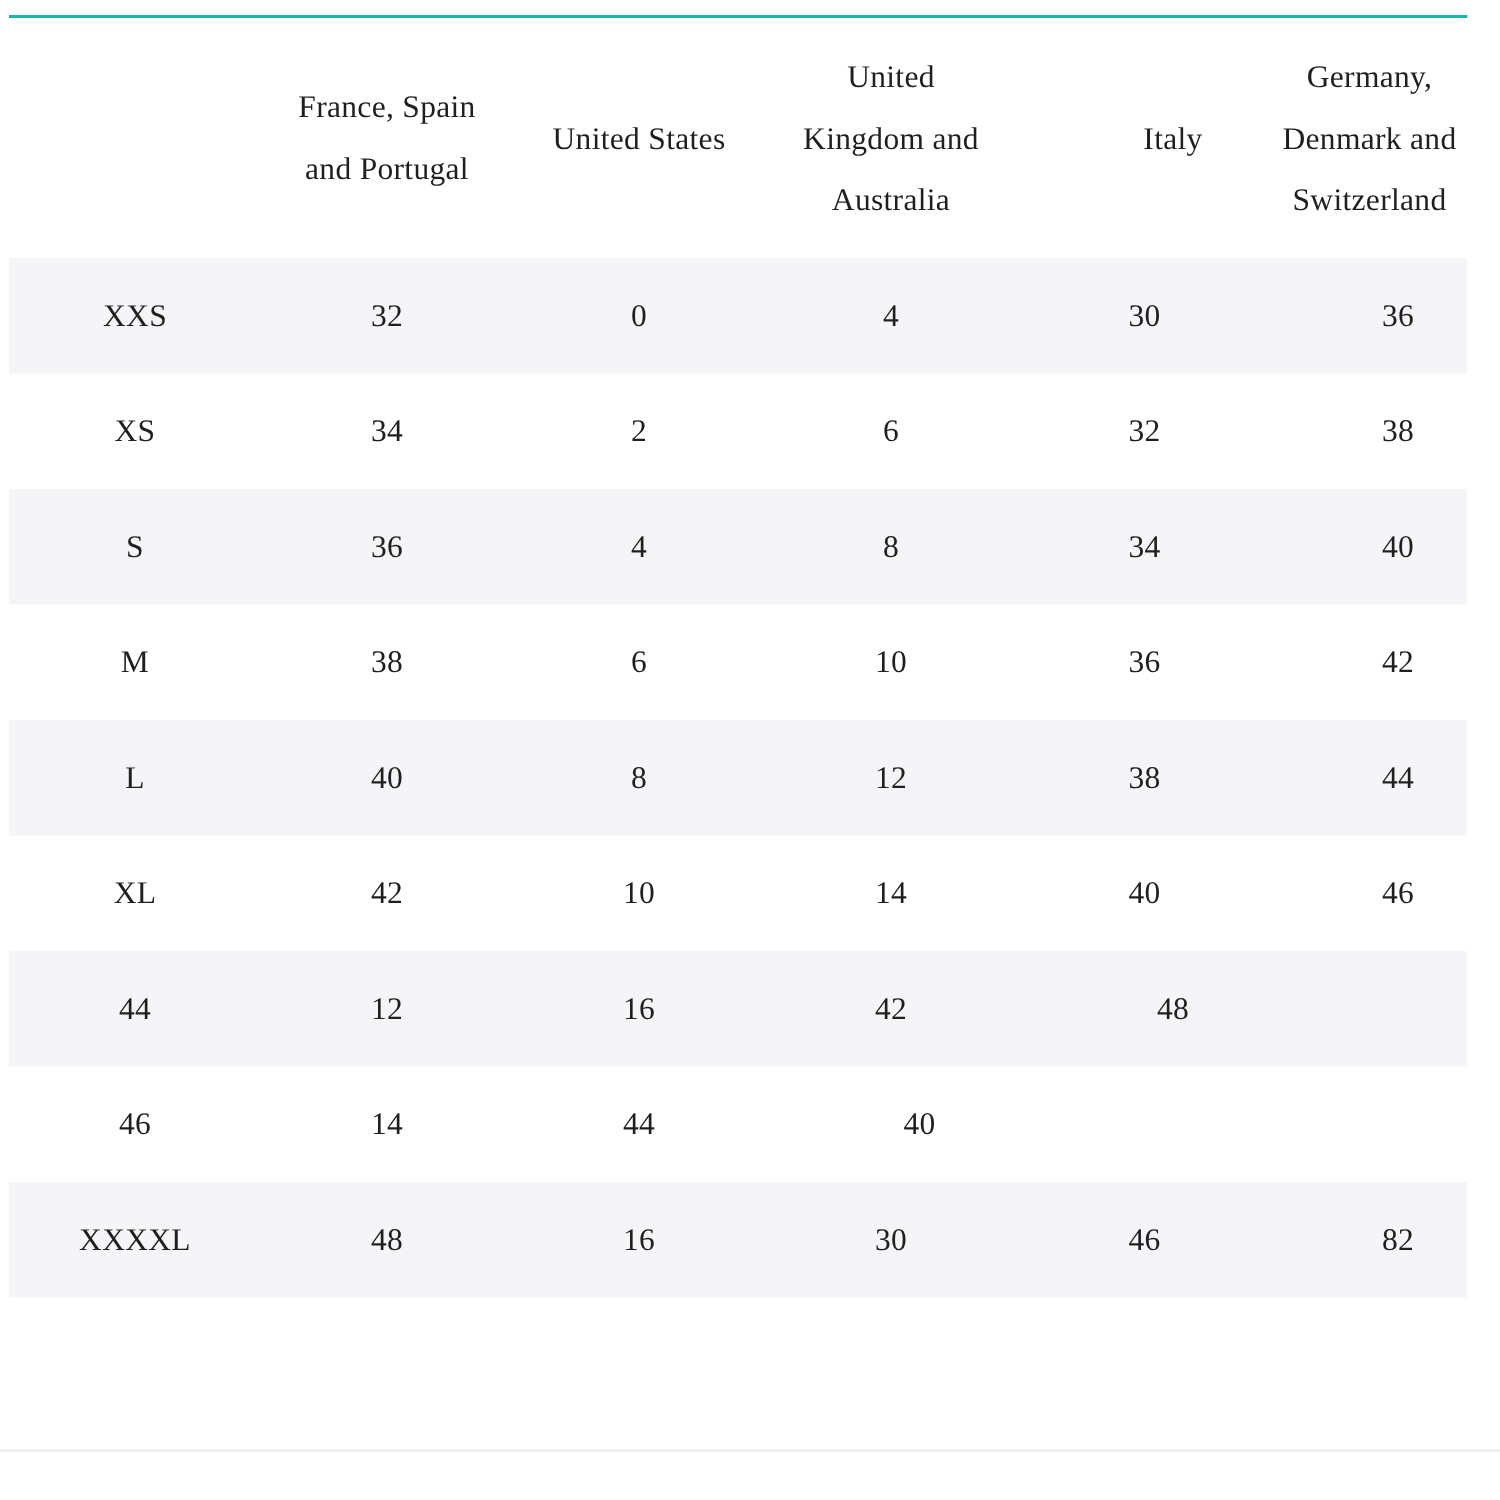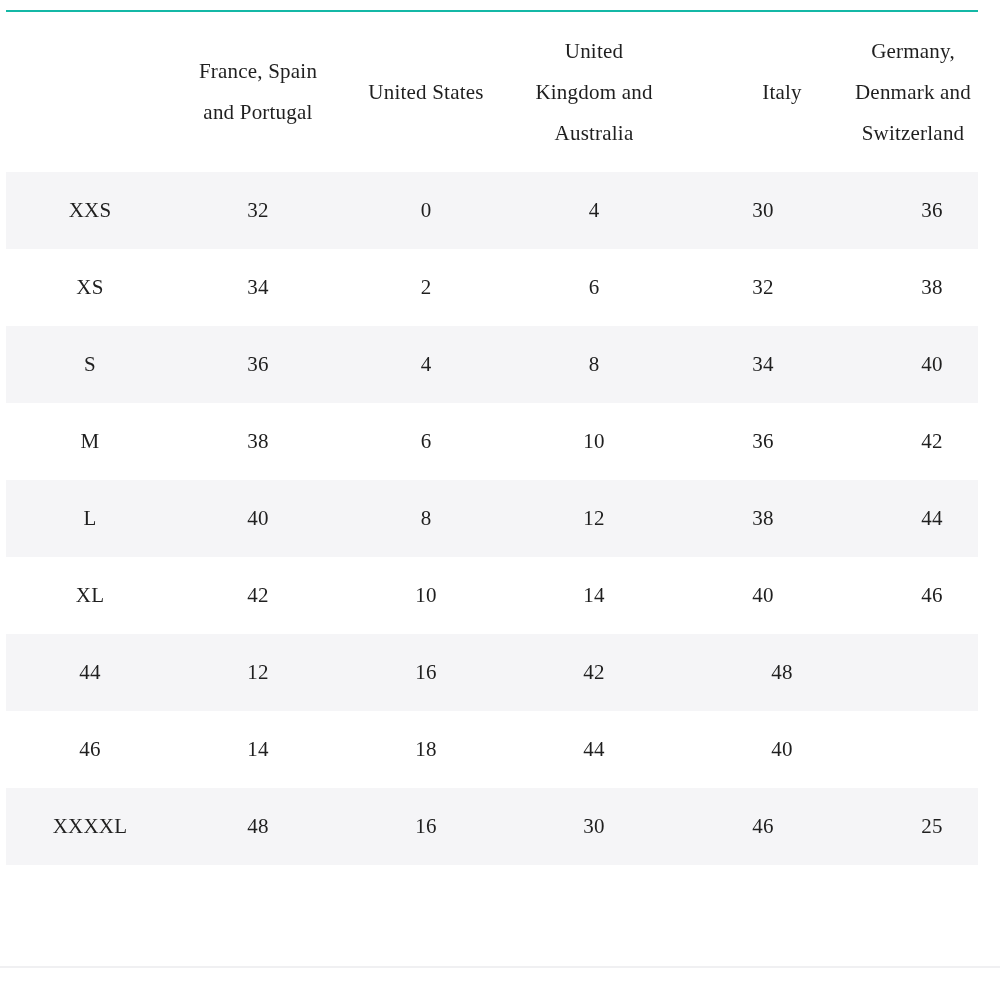--- a/index.html
+++ b/index.html
@@ -127,29 +127,28 @@
       <div class="grid body-row">
     <div class="cell">44</div>
     <div class="cell">12</div>
     <div class="cell">16</div>
     <div class="cell">42</div>
     <div class="cell col-last">48</div>
   </div>
       <div class="grid body-row">
     <div class="cell">46</div>
     <div class="cell">14</div>
-    <div class="cell">18</div>
     <div class="cell">44</div>
     <div class="cell col-last">40</div>
   </div>
       <div class="grid body-row">
     <div class="cell">XXXXL</div>
     <div class="cell">48</div>
     <div class="cell">16</div>
     <div class="cell">30</div>
     <div class="cell">46</div>
-    <div class="cell col-last">25</div>
+    <div class="cell col-last">82</div>
   </div>
     </div>
 
 </div>
 
 <div class="bottom-rule"></div>
 
 </body></html>

